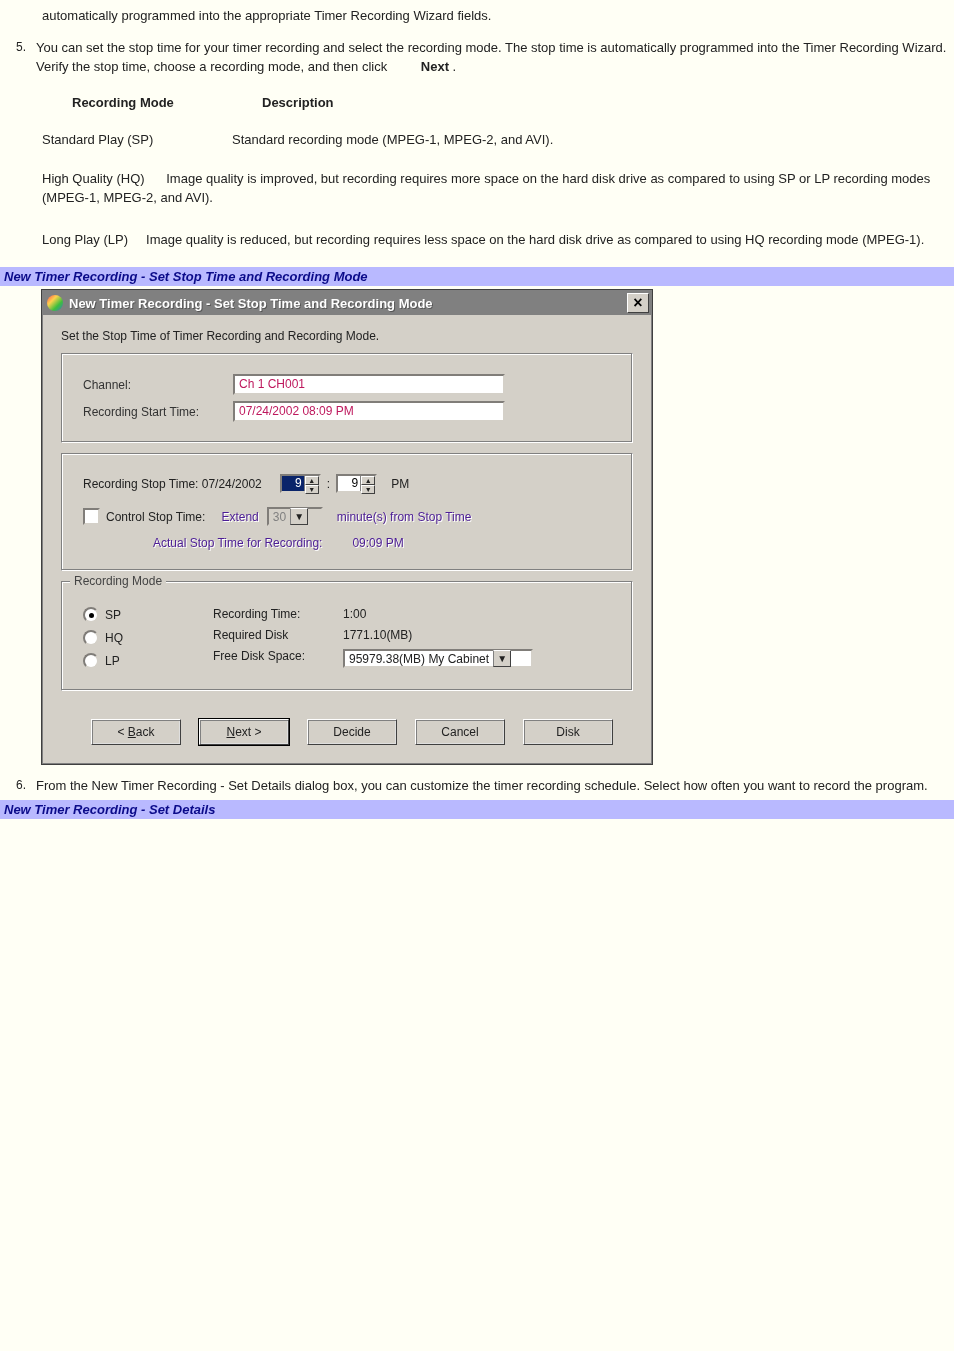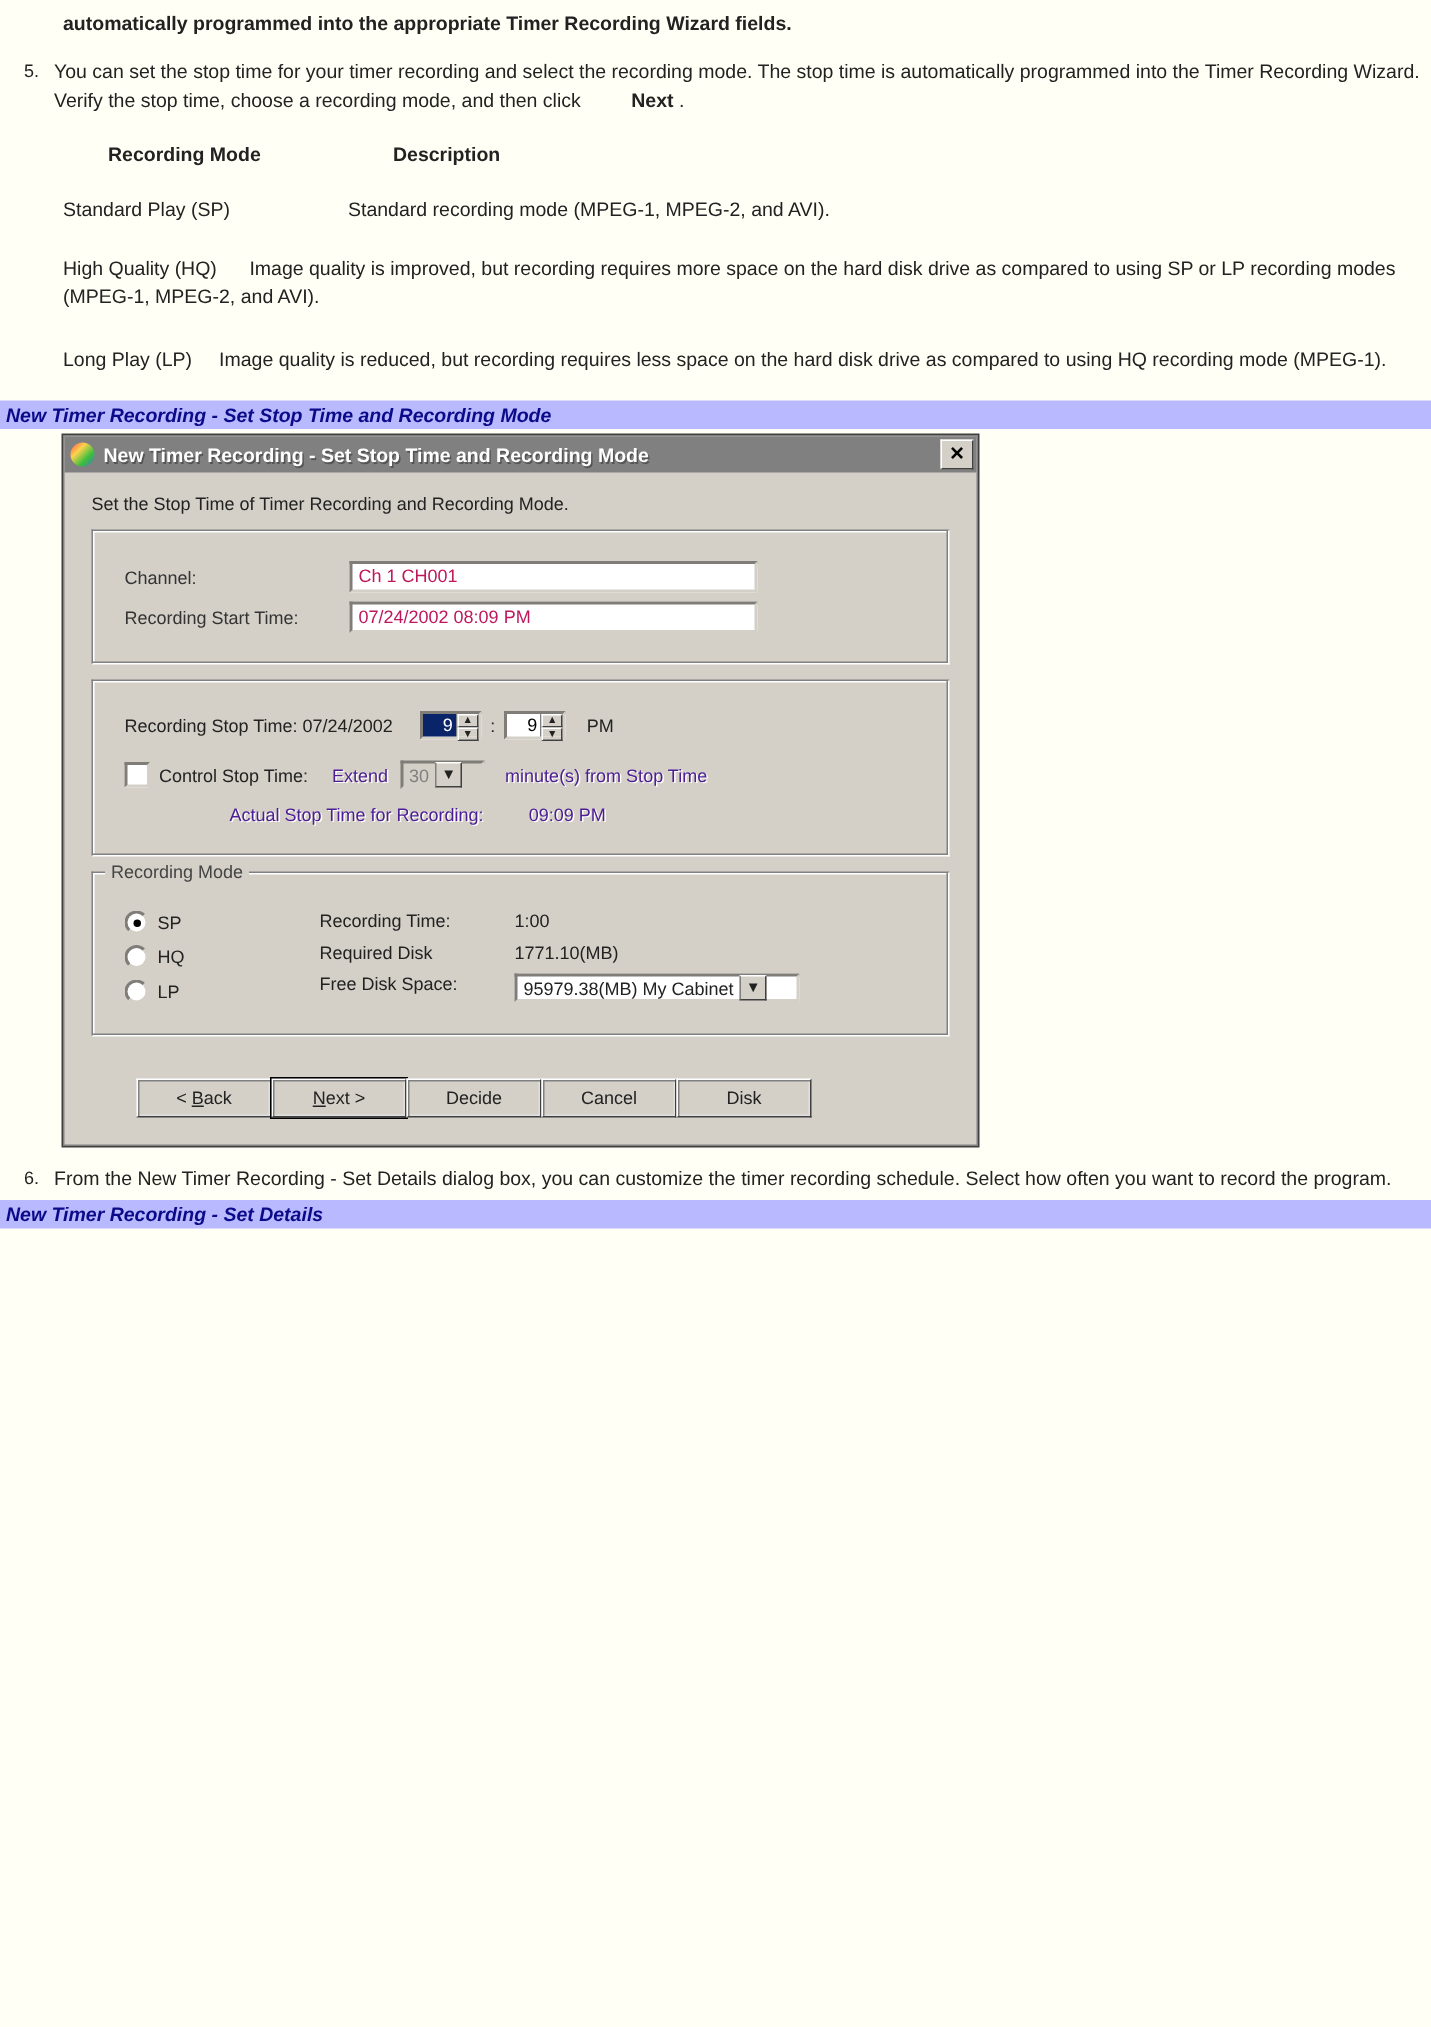--- a/index.html
+++ b/index.html
@@ -13,21 +13,20 @@
   }
   .page {
     width: 954px;
     padding: 0 0 40px 0;
     position: relative;
     box-sizing: border-box;
   }
   .indent {
     padding-left: 42px;
     padding-right: 20px;
-    font-weight: bold;
   }
   .para {
     line-height: 1.5;
     margin: 6px 0;
   }
   .num-item {
     display: flex;
     align-items: flex-start;
     margin-top: 12px;
   }
@@ -233,20 +232,21 @@
   }
   .rm-cols{
     display:flex;
   }
   .rm-left{ width:130px; }
   .rm-mid{ width:130px; }
   .rm-right{ flex:1; }
   .rm-txt{ margin:7px 0; }
   .btnbar{
     display:flex;
+    gap:18px;
     margin-top:28px;
     padding-left: 30px;
   }
   .wbtn{
     width:88px;height:24px;
     background:#d4d0c8;
     border:1px solid #fff;
     border-right-color:#404040;
     border-bottom-color:#404040;
     box-shadow: 1px 1px 0 #808080 inset, -1px -1px 0 #dfdfdf inset;

